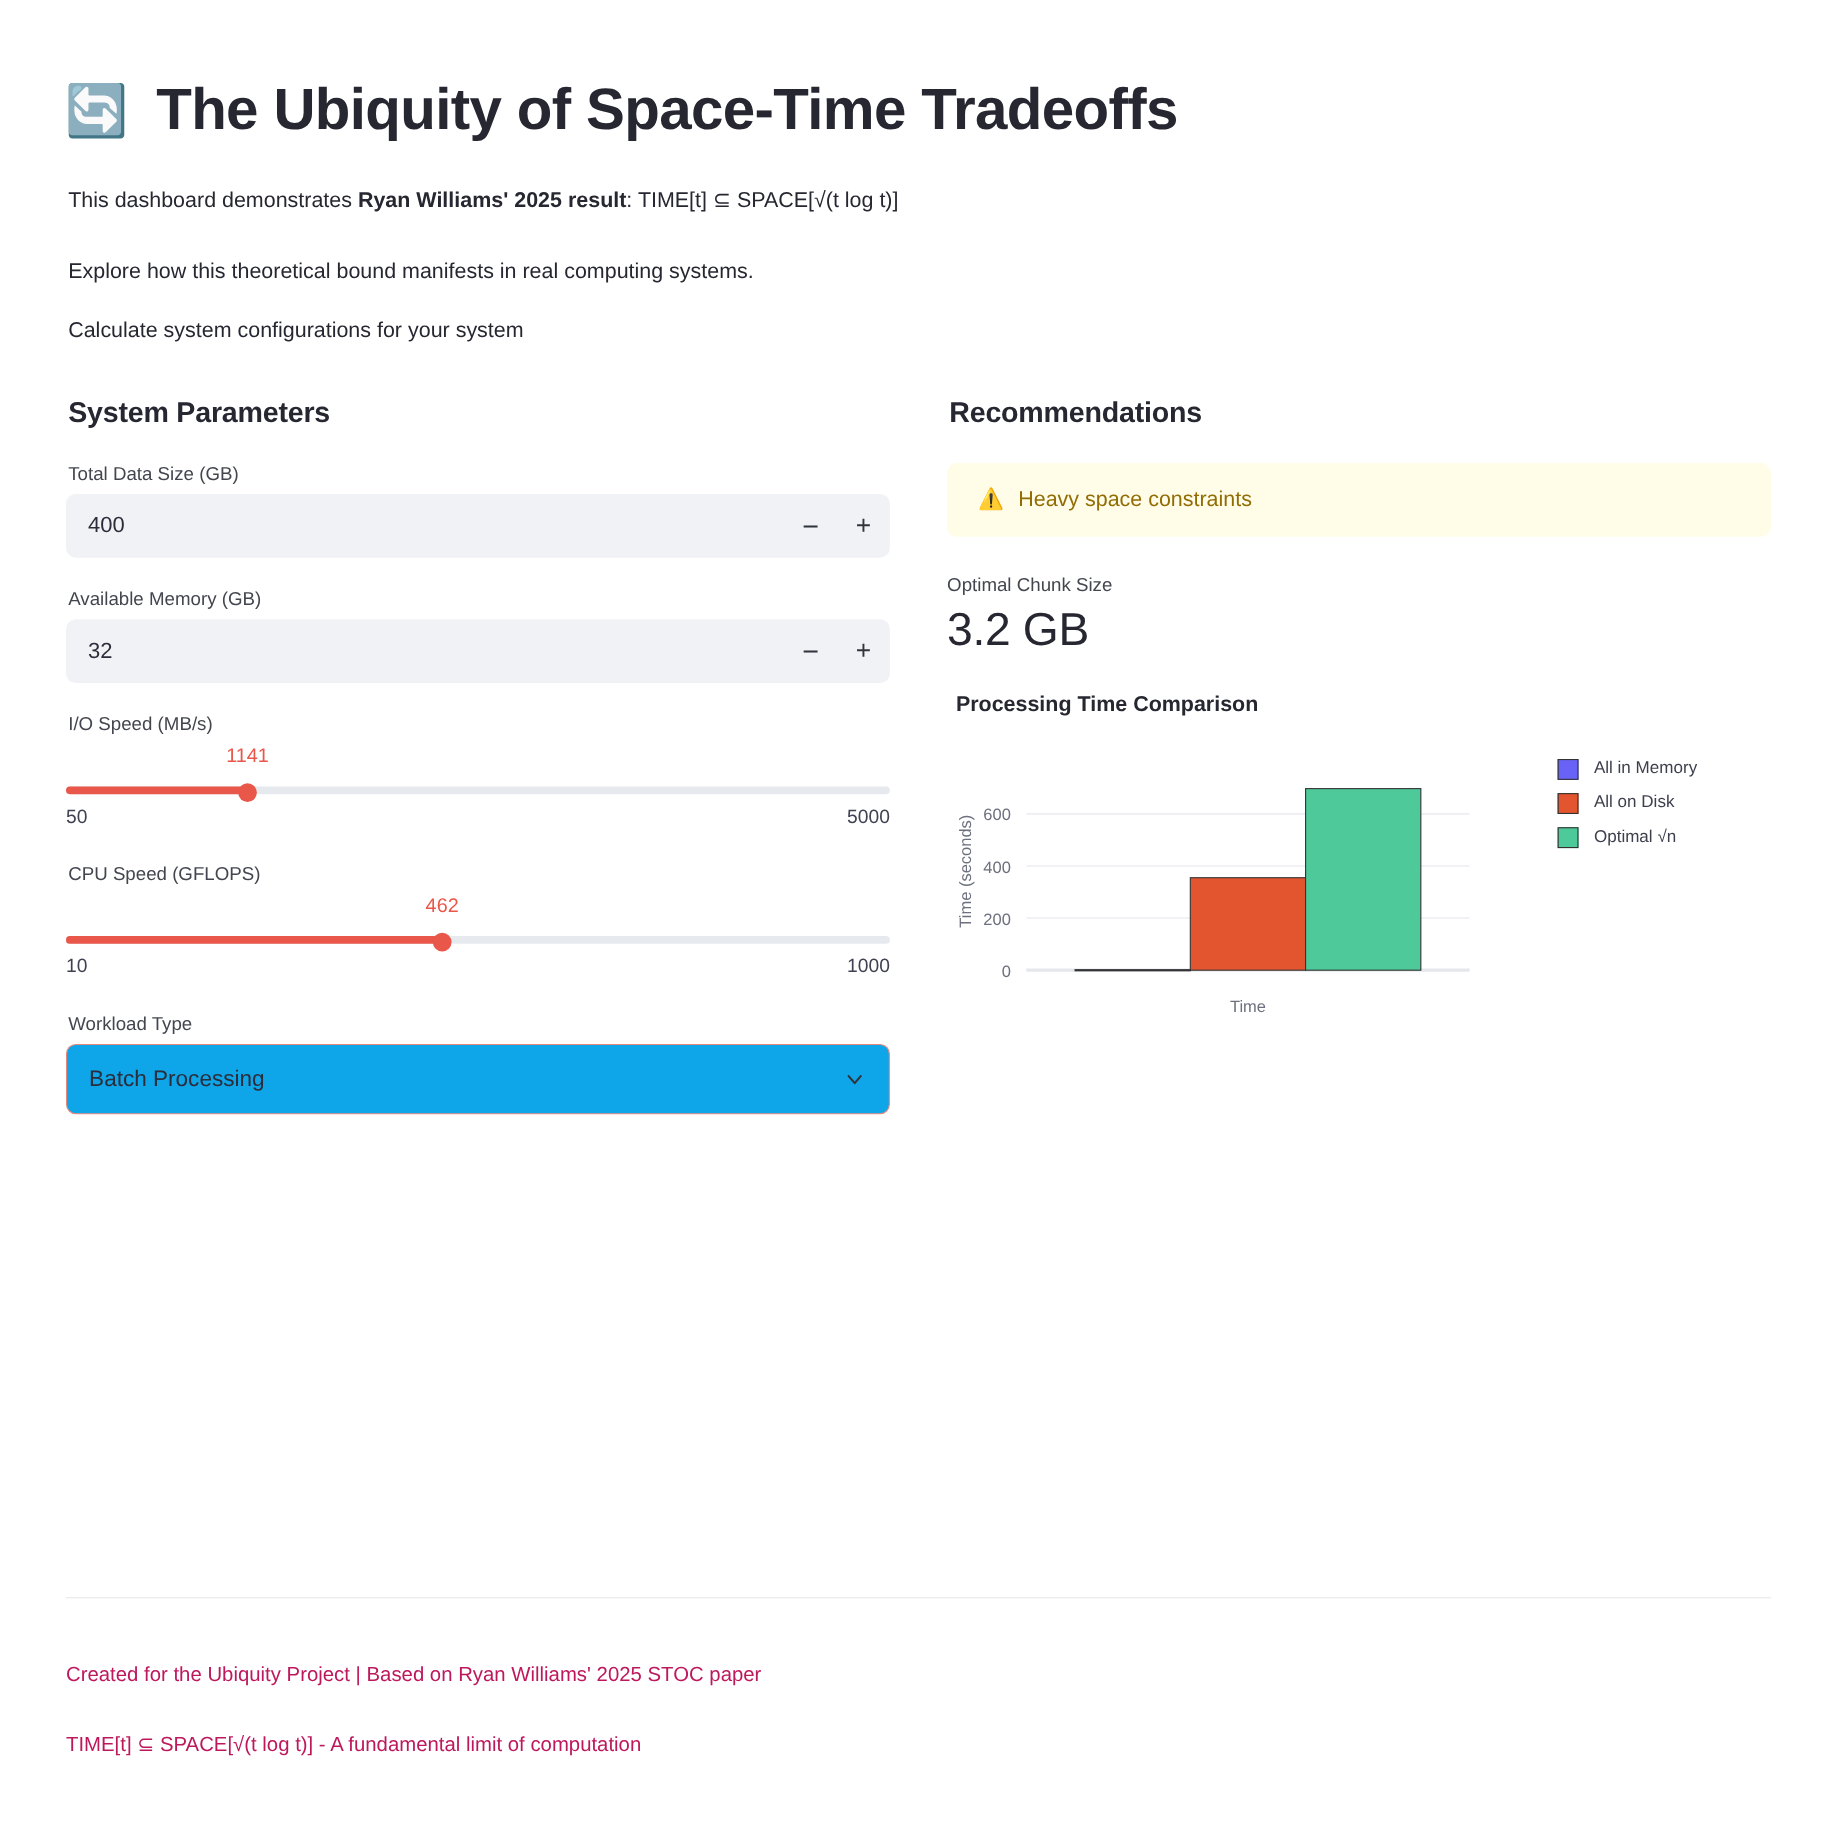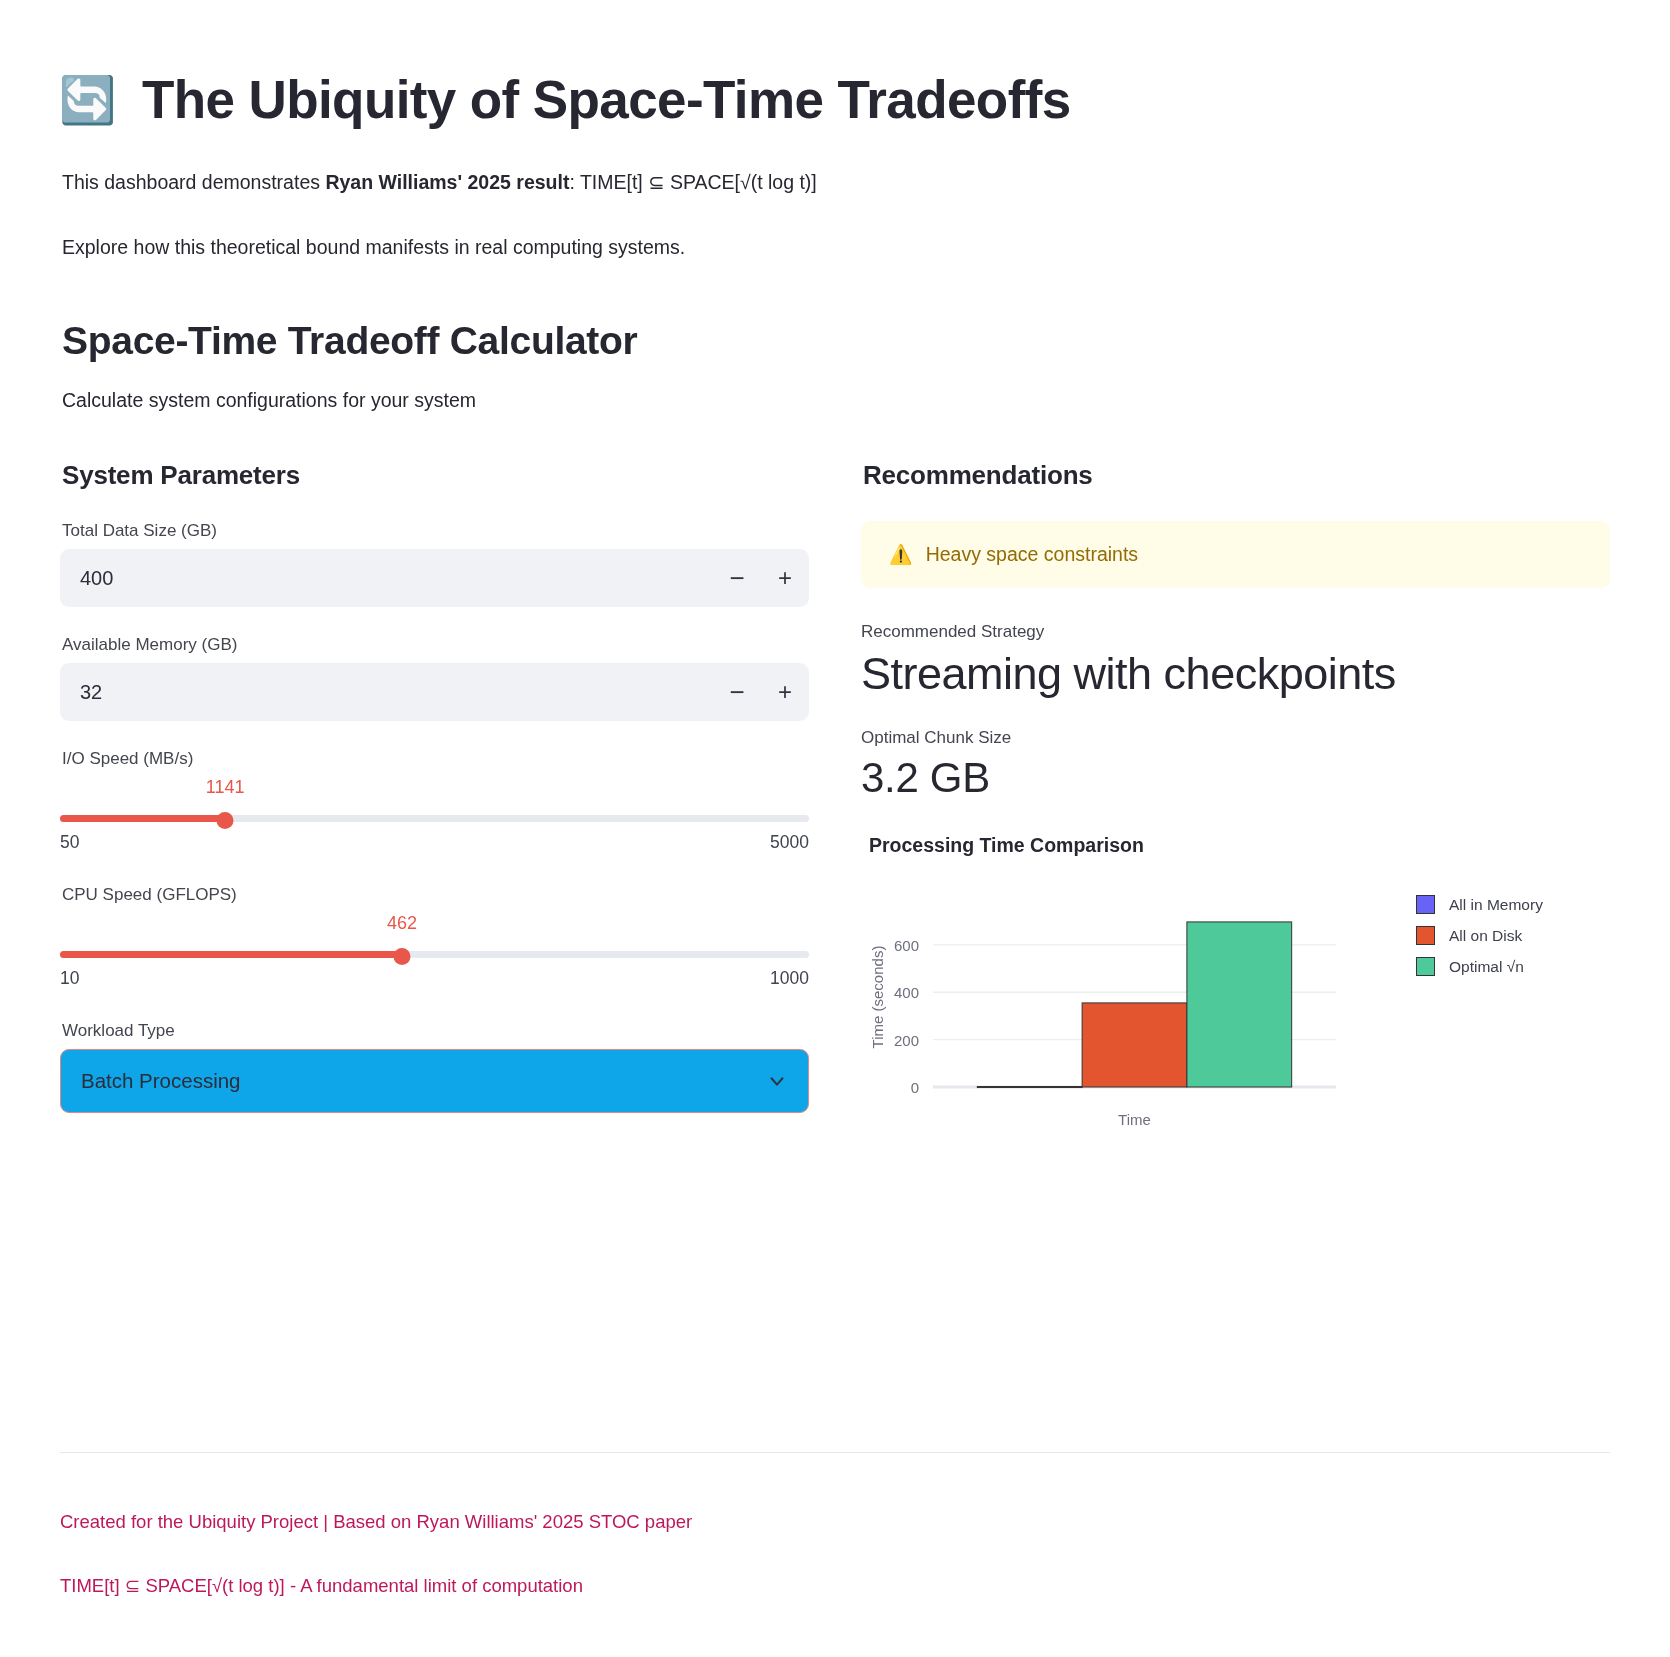--- a/index.html
+++ b/index.html
@@ -303,21 +303,20 @@
   <div class="header">
     <div class="title-row">
       <span class="logo-emoji">🔄</span>
       <h1 class="page-title">The Ubiquity of Space-Time Tradeoffs</h1>
     </div>
     <p class="intro-line"><span>This dashboard demonstrates </span><strong>Ryan Williams' 2025 result</strong><span>: TIME[t] ⊆ SPACE[√(t log t)]</span></p>
     <p class="intro-line-2">Explore how this theoretical bound manifests in real computing systems.</p>
   </div>
 
   <div class="section">
-    <h2 class="section-title">Space-Time Tradeoff Calculator</h2>
     <p class="section-sub">Calculate system configurations for your system</p>
 
     <div class="cols">
 
       <div class="col">
         <h3 class="col-title">System Parameters</h3>
 
         <div class="field">
           <div class="field-label">Total Data Size (GB)</div>
           <div class="num-input">
@@ -380,24 +379,20 @@
       </div>
 
       <div class="col">
         <h3 class="col-title">Recommendations</h3>
 
         <div class="alert">
           <span class="alert-icon">⚠️</span>
           <span class="alert-text">Heavy space constraints</span>
         </div>
 
-        <div class="metric">
-          <div class="metric-label">Recommended Strategy</div>
-          <div class="metric-value-lg">Streaming with checkpoints</div>
-        </div>
 
         <div class="metric">
           <div class="metric-label">Optimal Chunk Size</div>
           <div class="metric-value-md">3.2 GB</div>
         </div>
 
         <div class="chart-block">
           <div class="chart-title">Processing Time Comparison</div>
           <div class="chart-area">
             <svg class="chart-svg" id="chart-svg" width="700" height="250">

